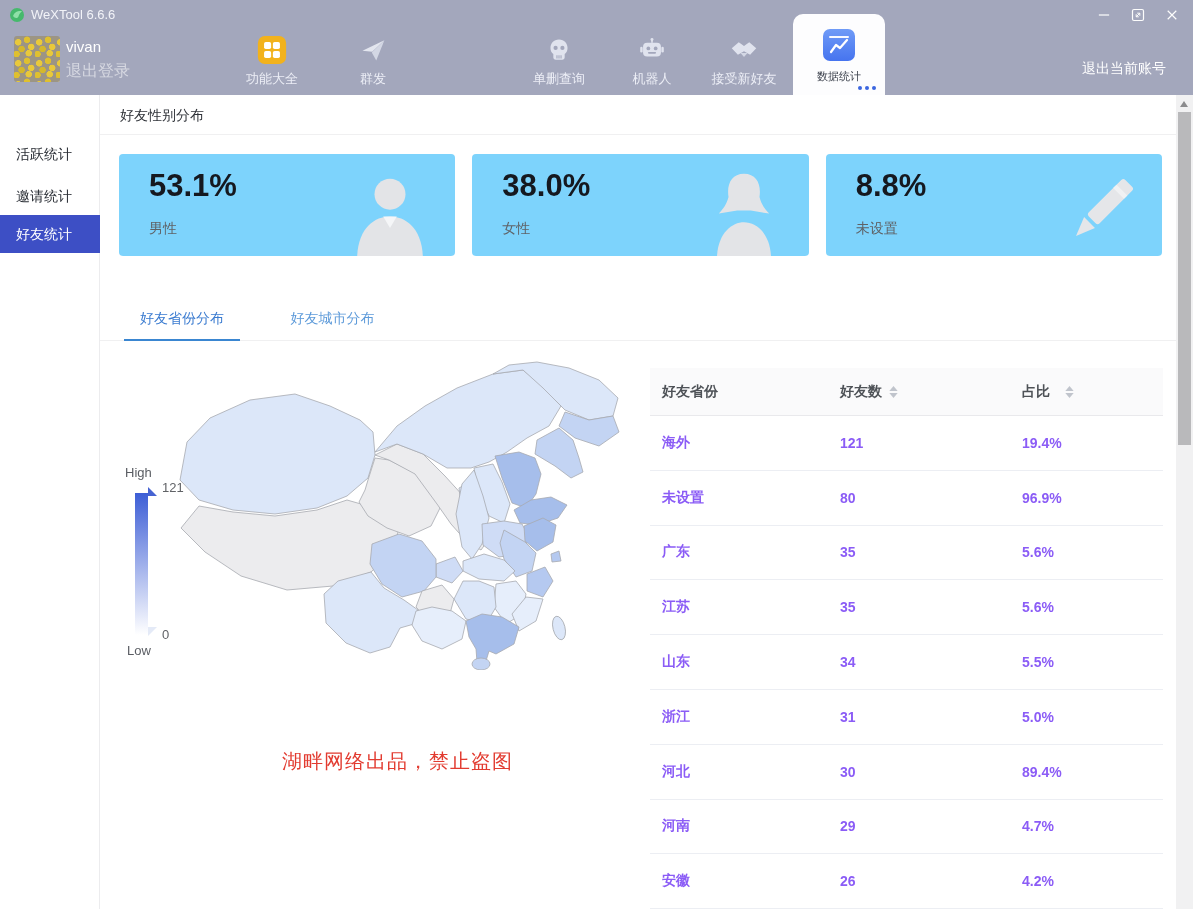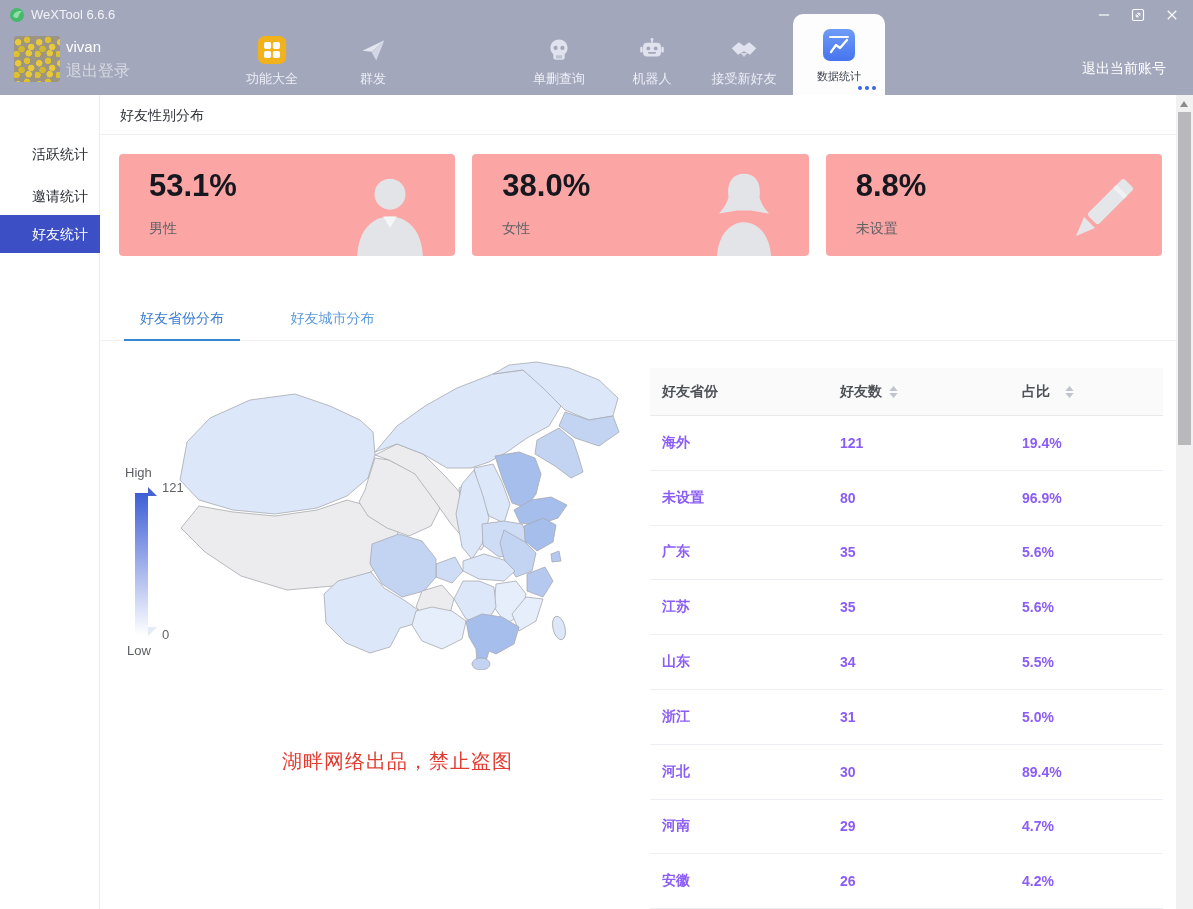--- a/index.html
+++ b/index.html
@@ -36,32 +36,32 @@
   .tb-active { position:absolute; left:793px; top:14px; width:92px; height:81px; background:#fdfdfe;
     border-radius:10px 10px 0 0; display:flex; flex-direction:column; align-items:center; cursor:pointer; }
   .tb-active .ticon { height:40px; display:flex; align-items:flex-end; justify-content:center; margin-top:8px; }
   .tb-active .tlabel { font-size:11px; color:#3c414c; margin-top:7px; }
   .tab-dots { position:absolute; right:9px; bottom:5px; display:flex; gap:3px; }
   .tab-dots i { width:4px; height:4px; border-radius:50%; background:#3b66e0; }
   .logout-account { position:absolute; right:27px; top:60px; font-size:14px; color:#ffffff; cursor:pointer; }
 
   
   .sidebar { position:absolute; left:0; top:95px; width:100px; height:814px; background:#fff; border-right:1px solid #ececee; }
-  .side-item { position:absolute; left:0; width:100px; height:38px; line-height:38px; padding-left:32px;
+  .side-item { position:absolute; left:0; width:100px; height:38px; line-height:38px; padding-left:16px;
     font-size:14px; color:#2b2f36; cursor:pointer; white-space:nowrap; }
   .side-item.active { background:#3d4fc5; color:#fff; }
   .si-0 { top:40px; } .si-1 { top:82px; } .si-2 { top:120px; }
 
   
   .main { position:absolute; left:100px; top:95px; width:1076px; height:814px; background:#fff; overflow:hidden; }
   .sec-header { position:absolute; left:0; top:0; width:100%; height:40px; border-bottom:1px solid #f0f0f1; }
   .sec-title { font-size:14px; color:#2f3238; line-height:40px; padding-left:20px; }
 
   .cards { position:absolute; left:19px; top:59px; width:1043px; display:flex; gap:17px; }
-  .card { flex:1; height:102px; background:#fca5a5; border-radius:4px; position:relative; overflow:hidden; }
+  .card { flex:1; height:102px; background:#7dd3fc; border-radius:4px; position:relative; overflow:hidden; }
   .card-value { position:absolute; left:30px; top:14px; font-size:31px; font-weight:bold; color:#15181f; }
   .card-label { position:absolute; left:30px; top:66px; font-size:14px; color:#5f6266; }
   .card-ico { position:absolute; }
   .ico-male { right:26px; bottom:-4px; } .ico-female { right:26px; bottom:-4px; }
   .ico-pencil { right:18px; bottom:2px; }
 
   .tabs { position:absolute; left:0; top:205px; width:100%; height:41px; border-bottom:1px solid #f0f0f1; }
   .tab { position:relative; display:inline-block; height:40px; line-height:36px; margin-left:24px; padding:0 16px;
     font-size:14px; cursor:pointer; }
   .tab.active { color:#3a7bd0; }

